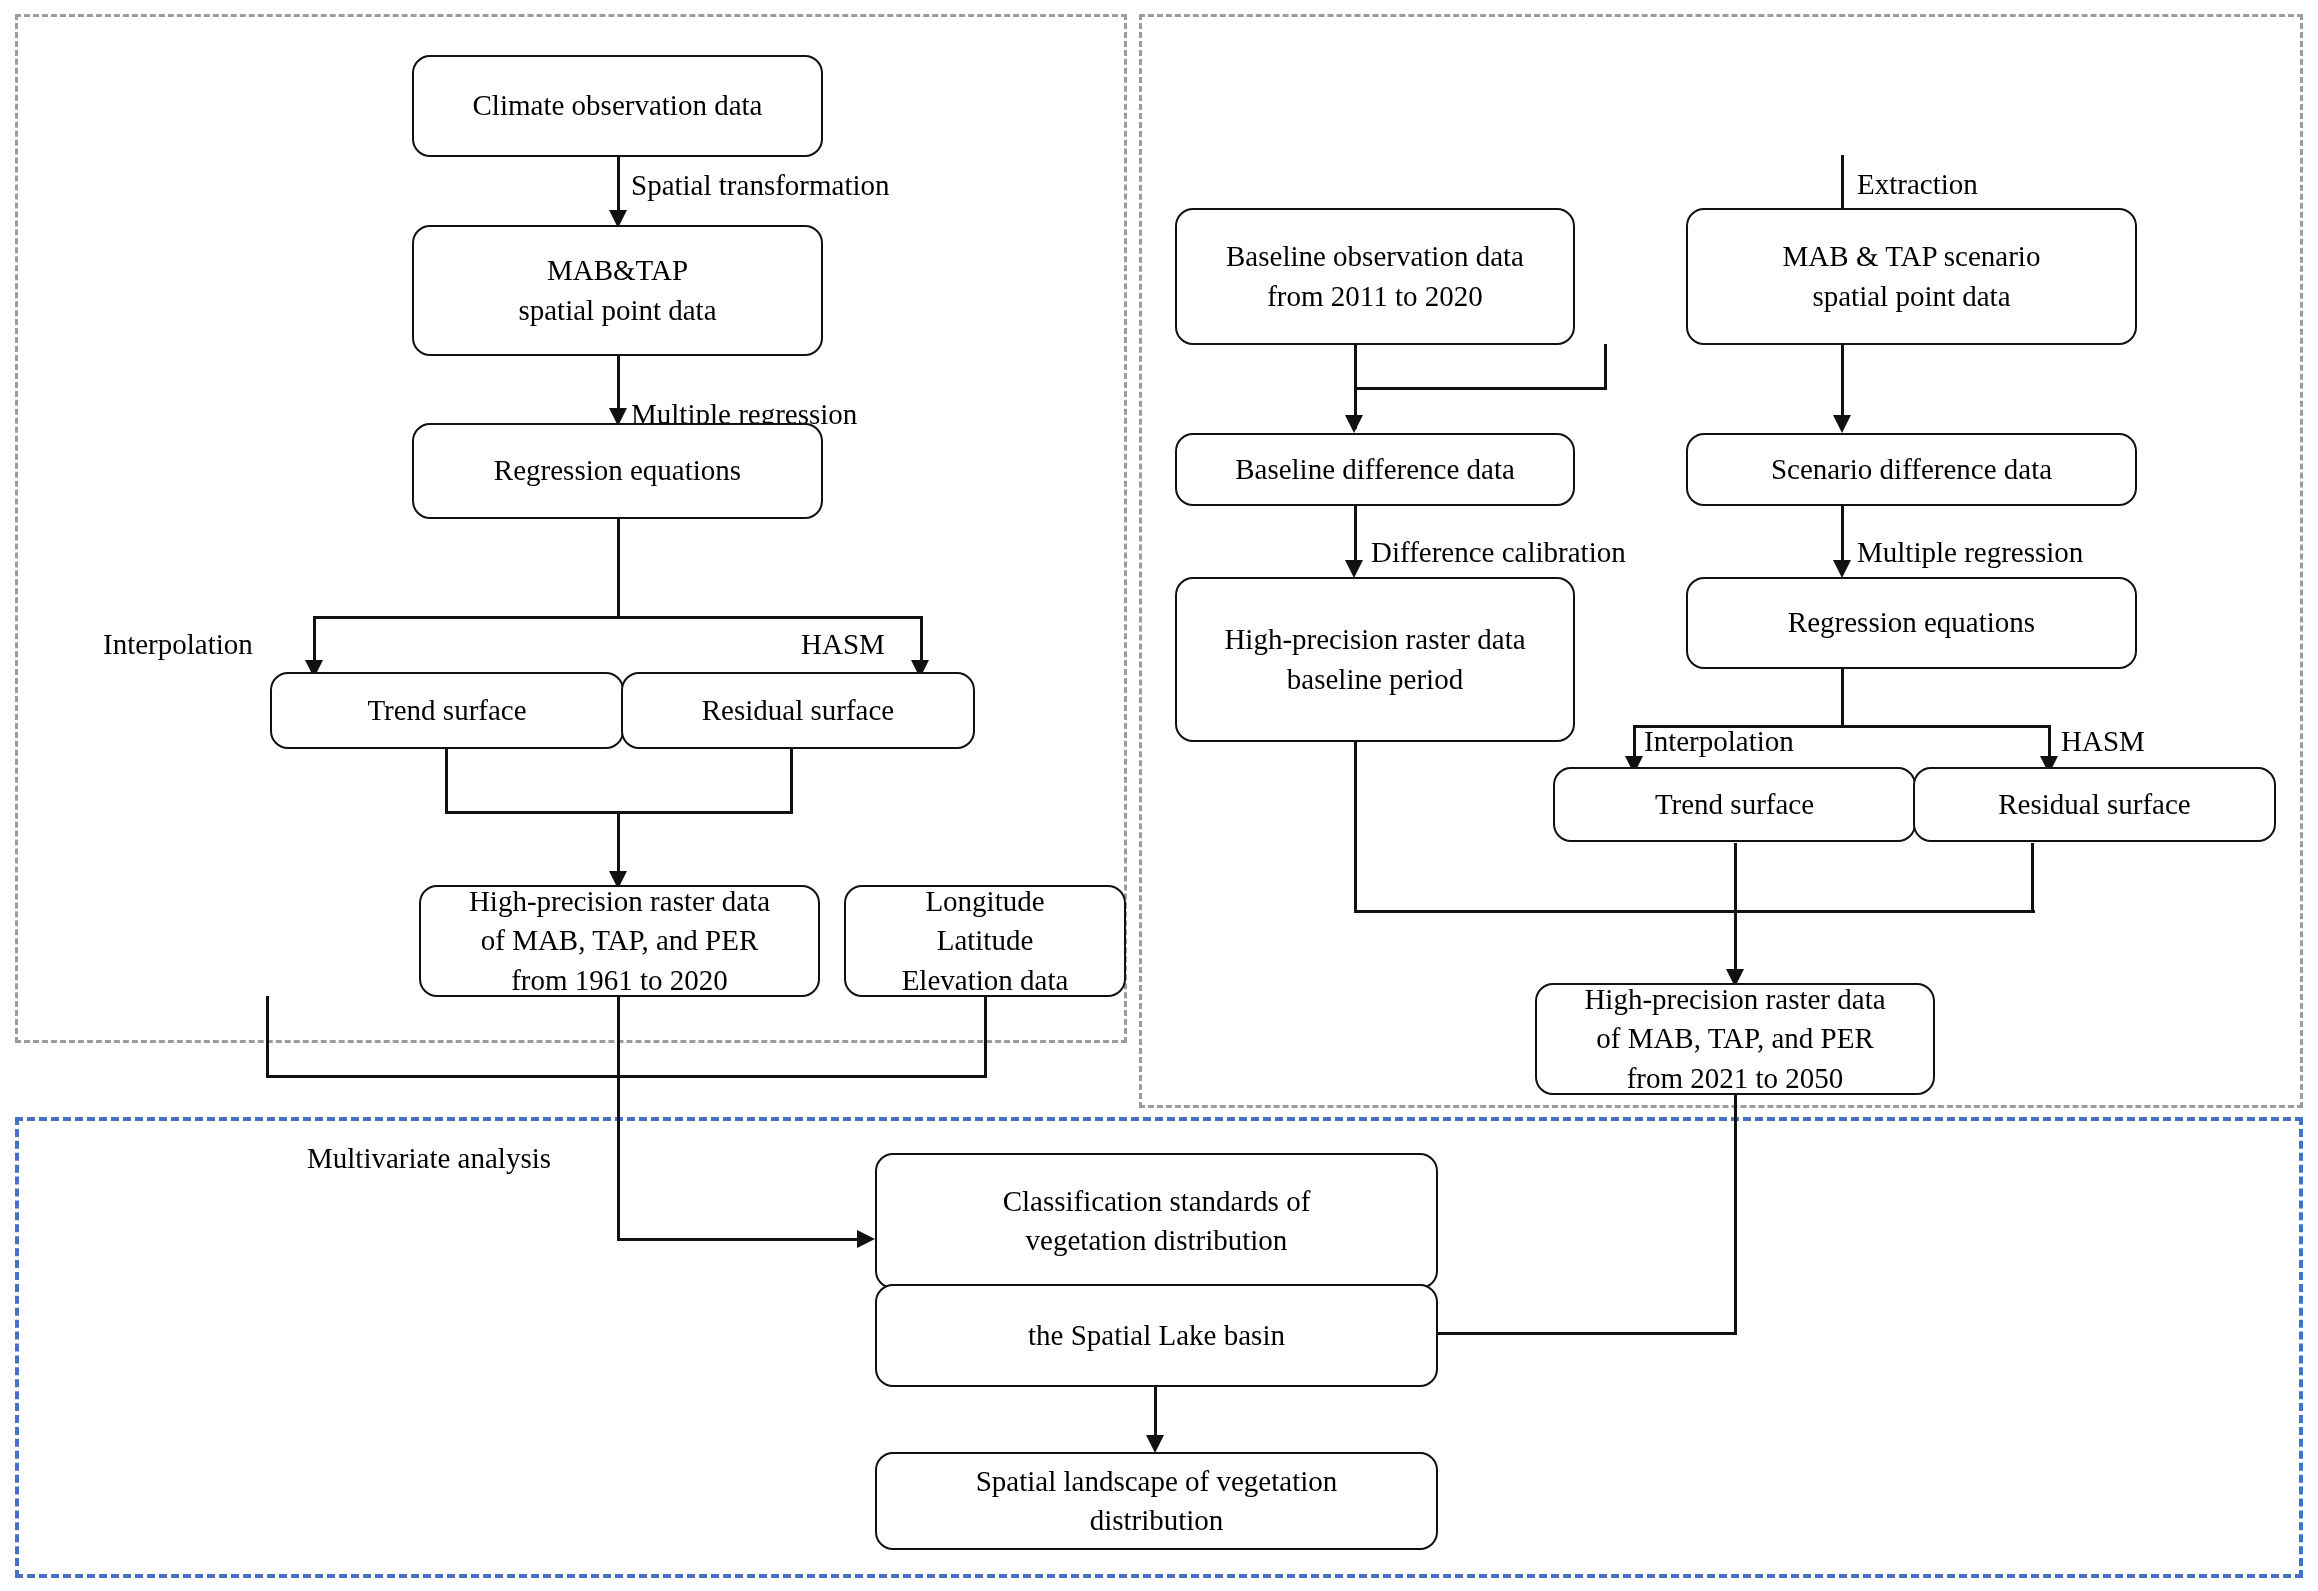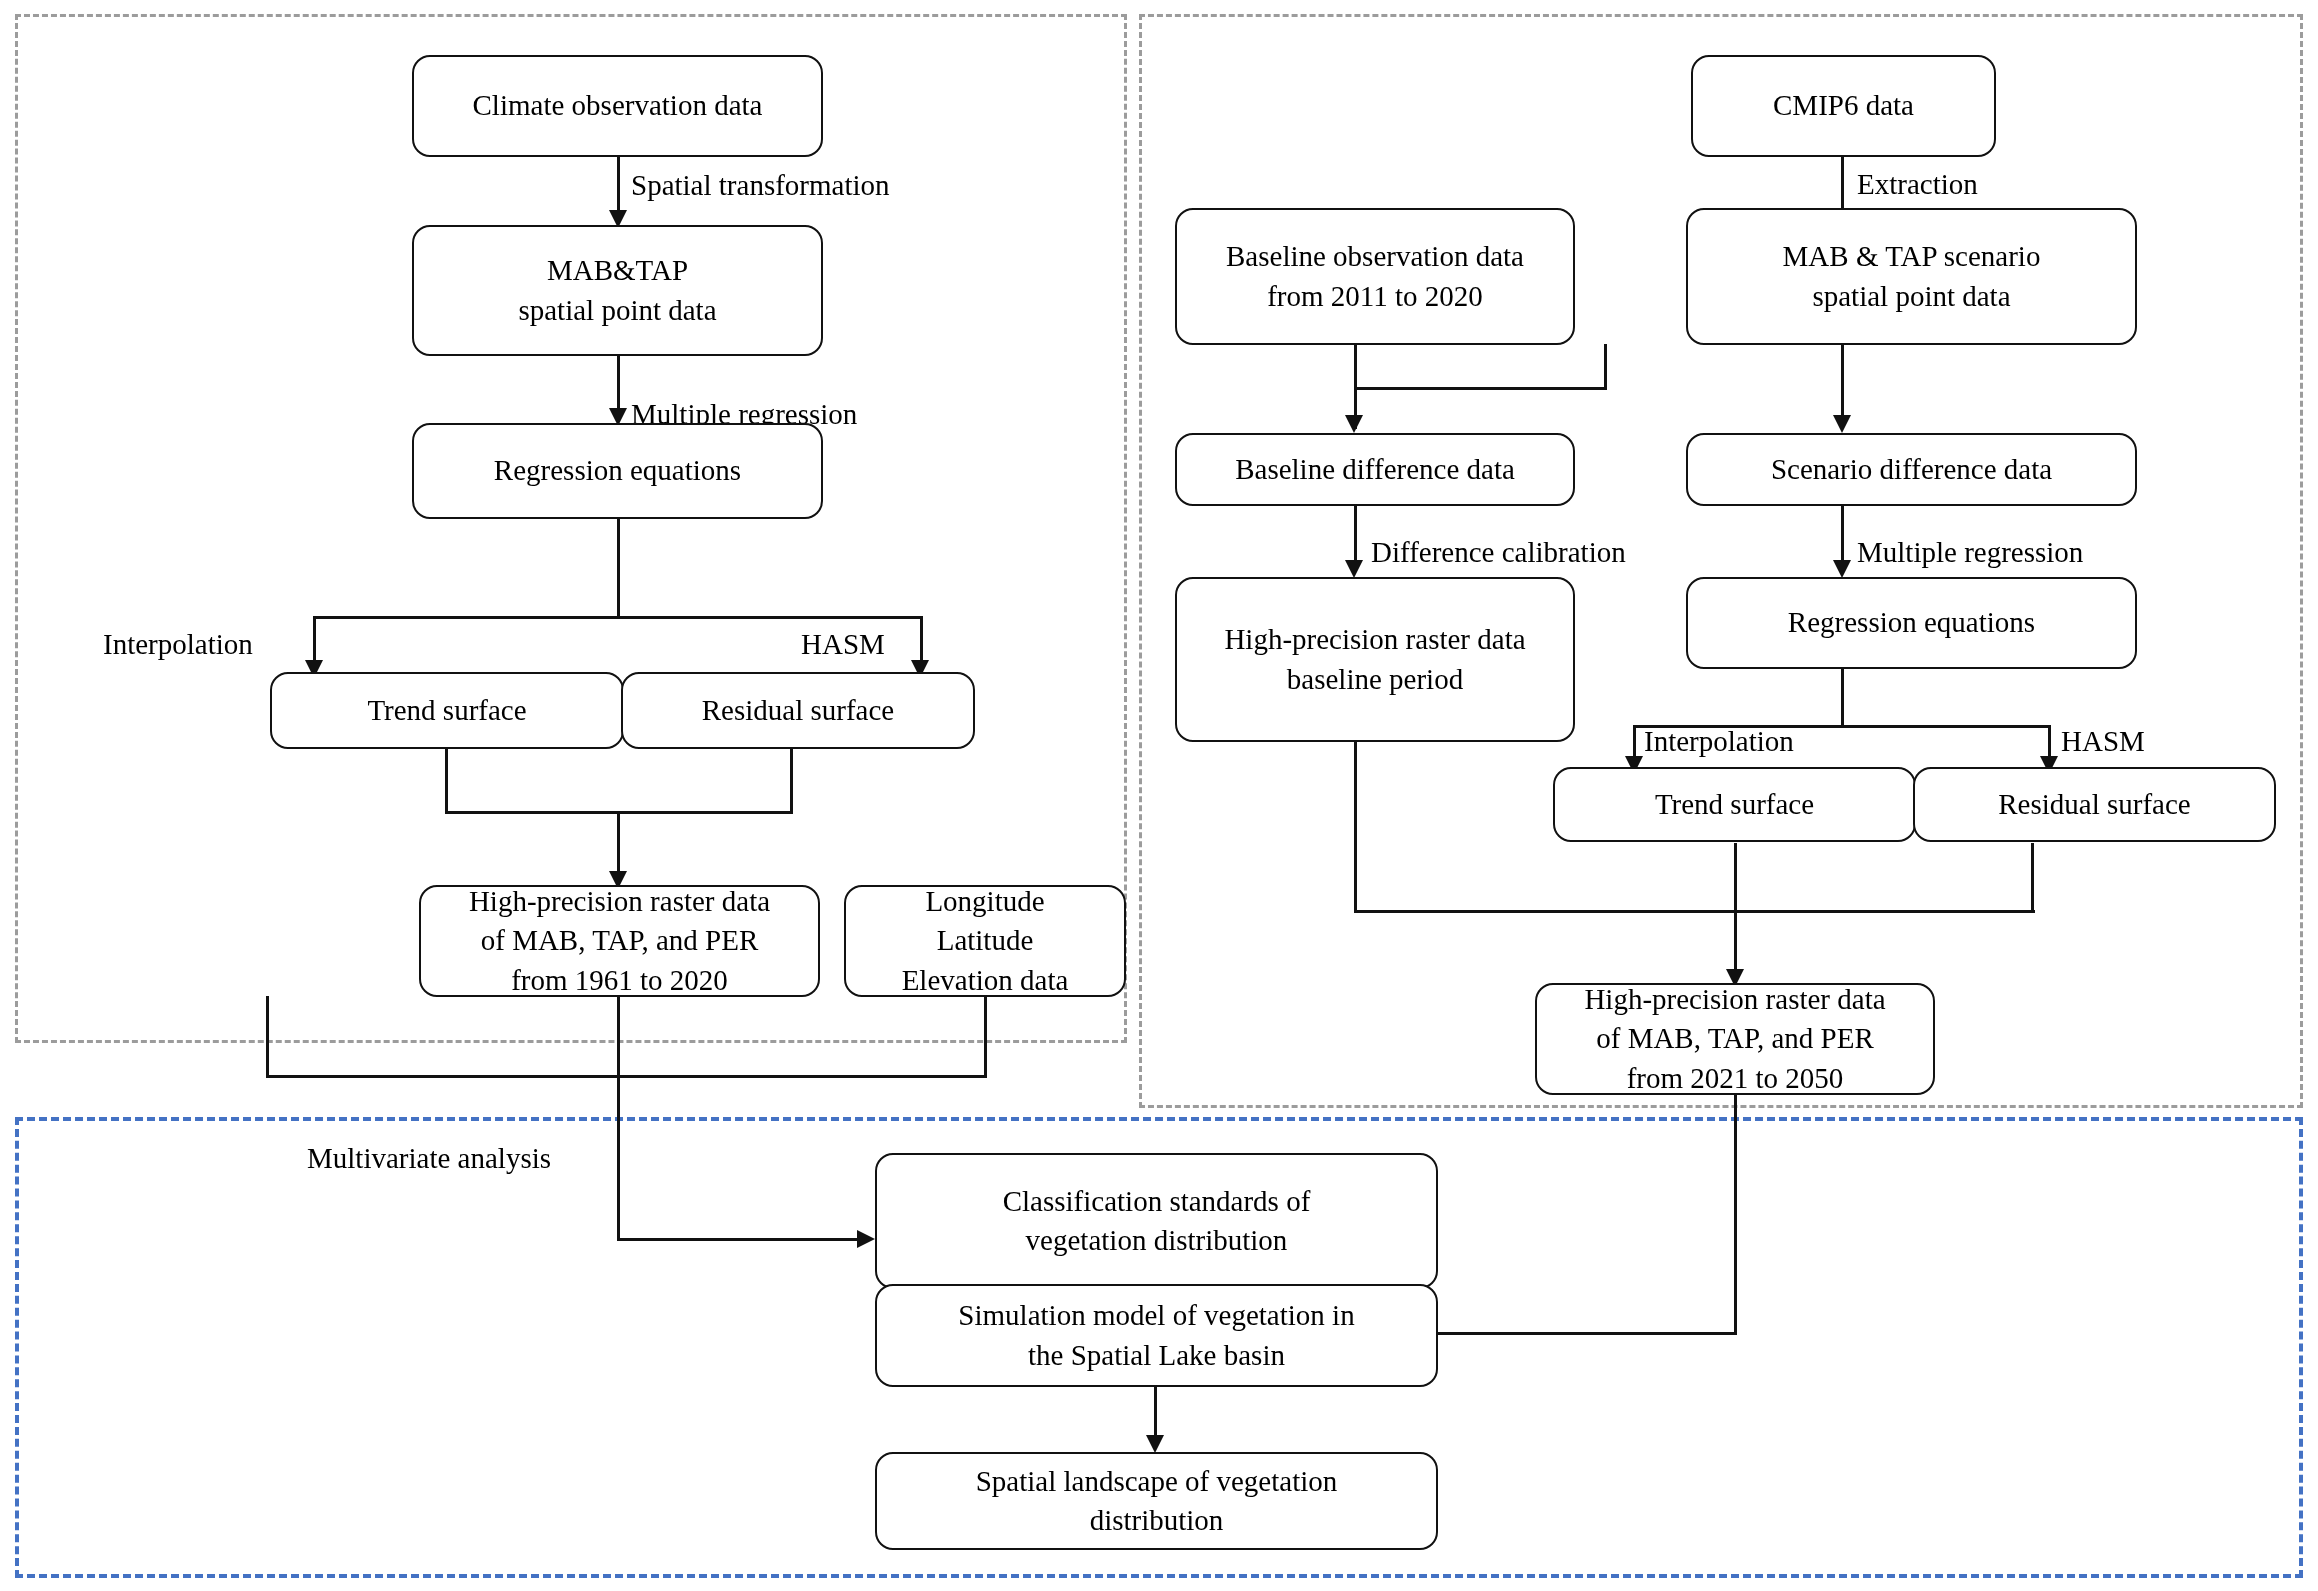--- a/index.html
+++ b/index.html
@@ -176,23 +176,20 @@
   </div>
 
   <div class="node" style="left:844px;top:885px;width:282px;height:112px;align-items:center;">
     <span class="txt">
       <span class="ln">Longitude</span>
       <span class="ln">Latitude</span>
       <span class="ln">Elevation data</span>
     </span>
   </div>
 
-  <div class="node" style="left:1691px;top:55px;width:305px;height:102px;">
-    <span class="txt">CMIP6 data</span>
-  </div>
 
   <div class="node" style="left:1175px;top:208px;width:400px;height:137px;">
     <span class="txt">
       <span class="ln">Baseline observation data</span>
       <span class="ln">from 2011 to 2020</span>
     </span>
   </div>
 
   <div class="node" style="left:1686px;top:208px;width:451px;height:137px;">
     <span class="txt">
@@ -238,21 +235,20 @@
 
   <div class="node" style="left:875px;top:1153px;width:563px;height:136px;">
     <span class="txt">
       <span class="ln">Classification standards of</span>
       <span class="ln">vegetation distribution</span>
     </span>
   </div>
 
   <div class="node" style="left:875px;top:1284px;width:563px;height:103px;">
     <span class="txt">
-      <span class="ln">Simulation model of vegetation in</span>
       <span class="ln">the Spatial Lake basin</span>
     </span>
   </div>
 
   <div class="node" style="left:875px;top:1452px;width:563px;height:98px;">
     <span class="txt">
       <span class="ln">Spatial landscape of vegetation</span>
       <span class="ln">distribution</span>
     </span>
   </div>

